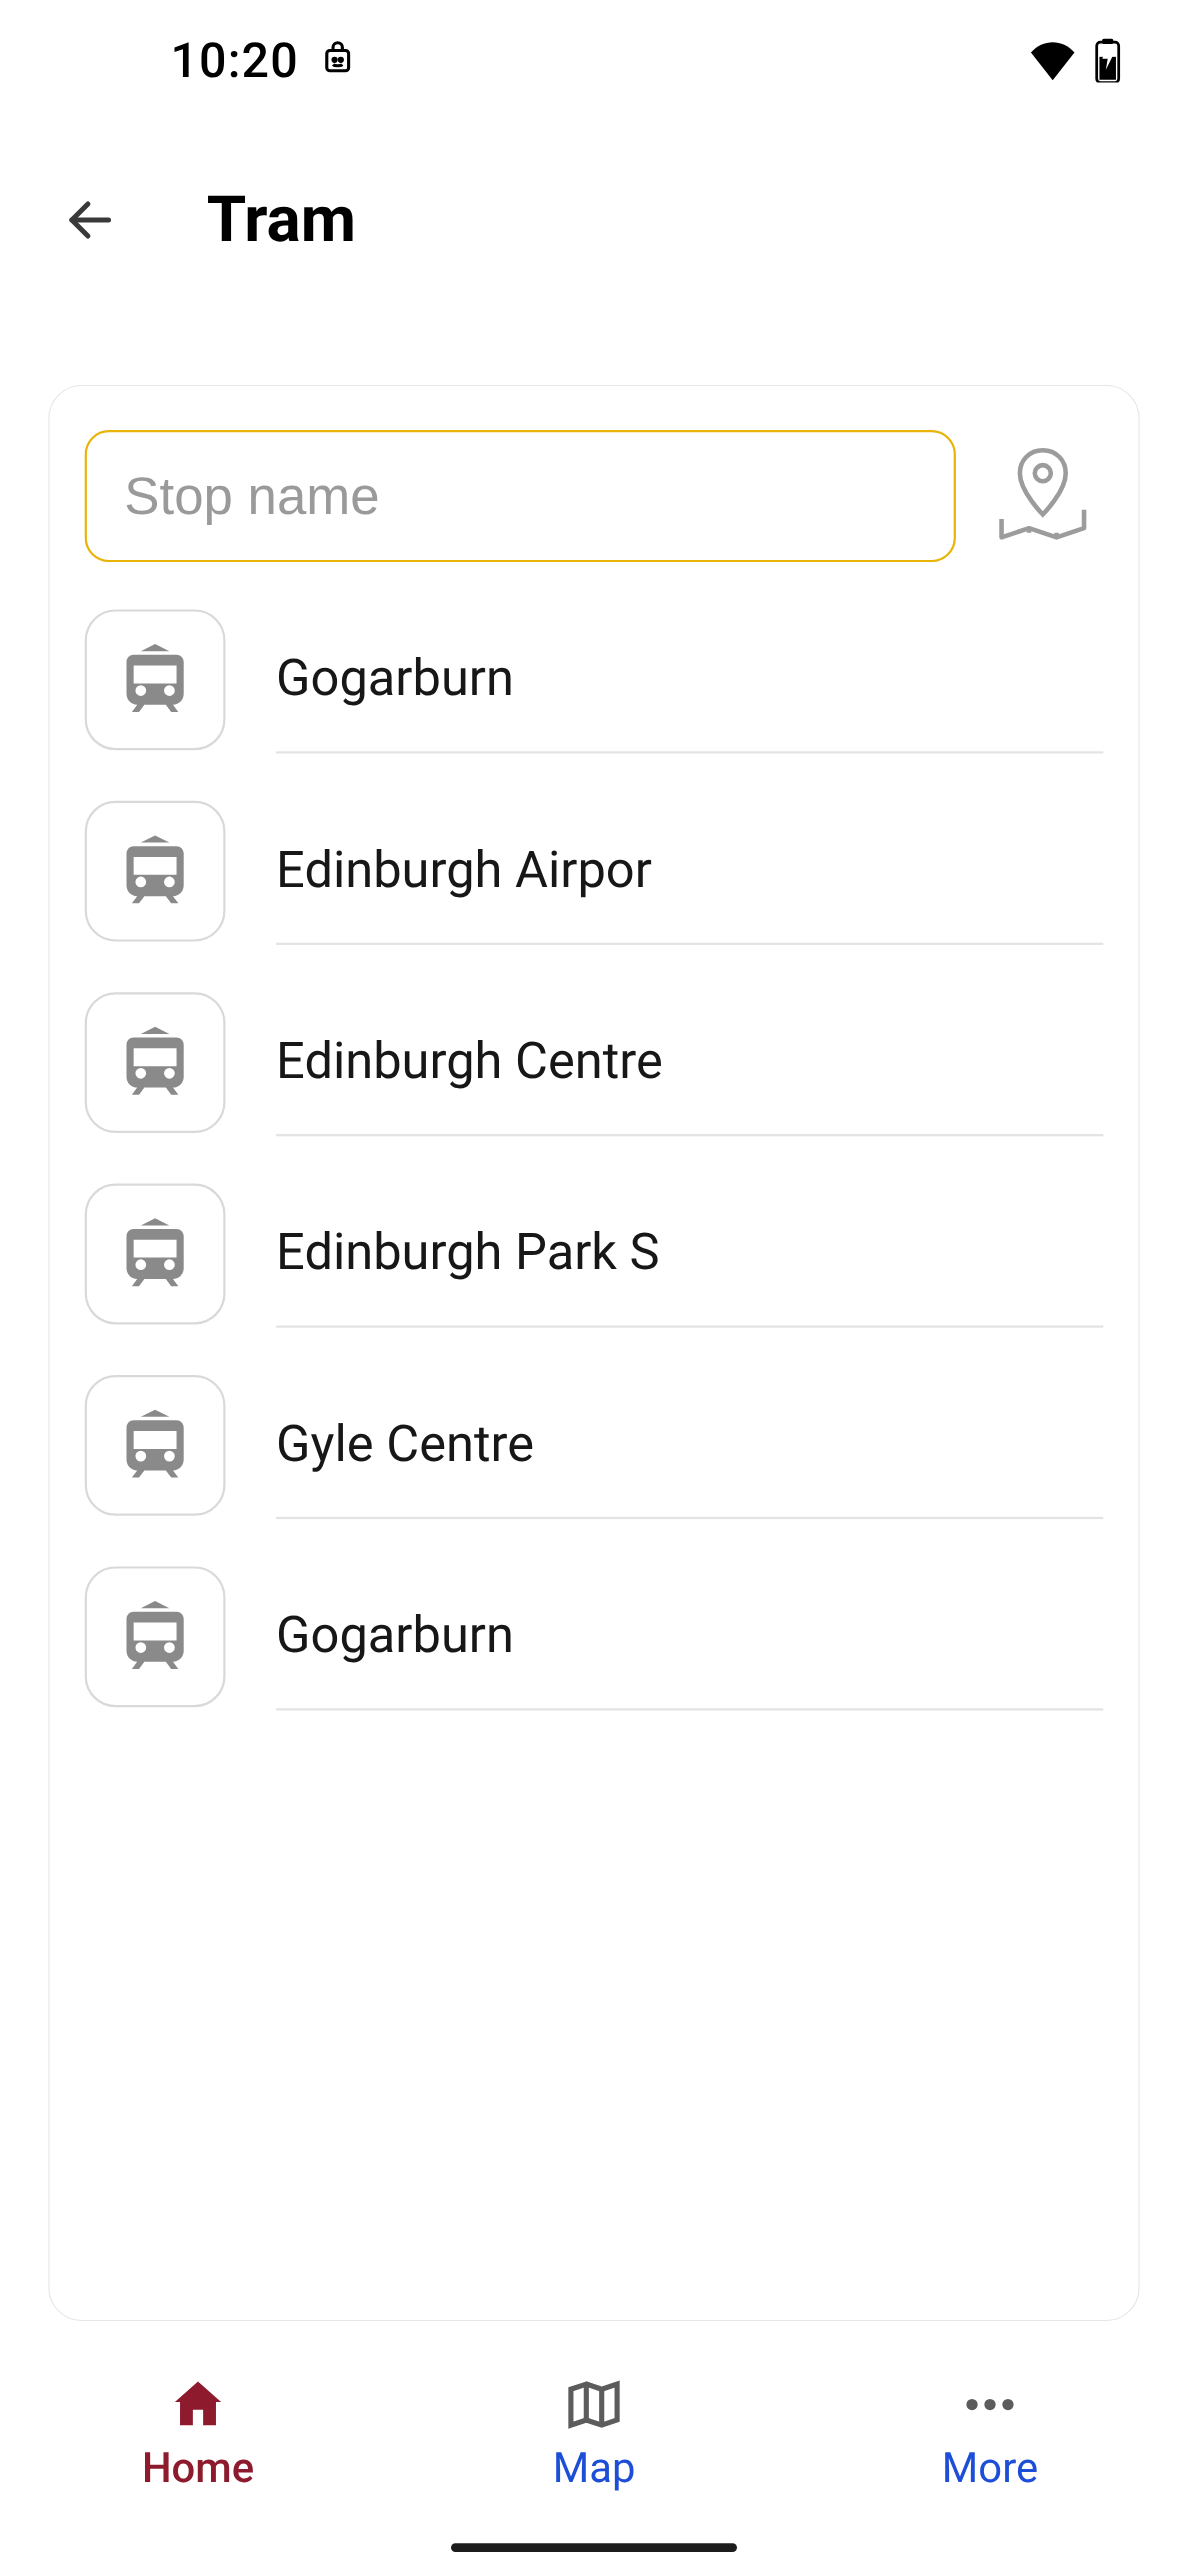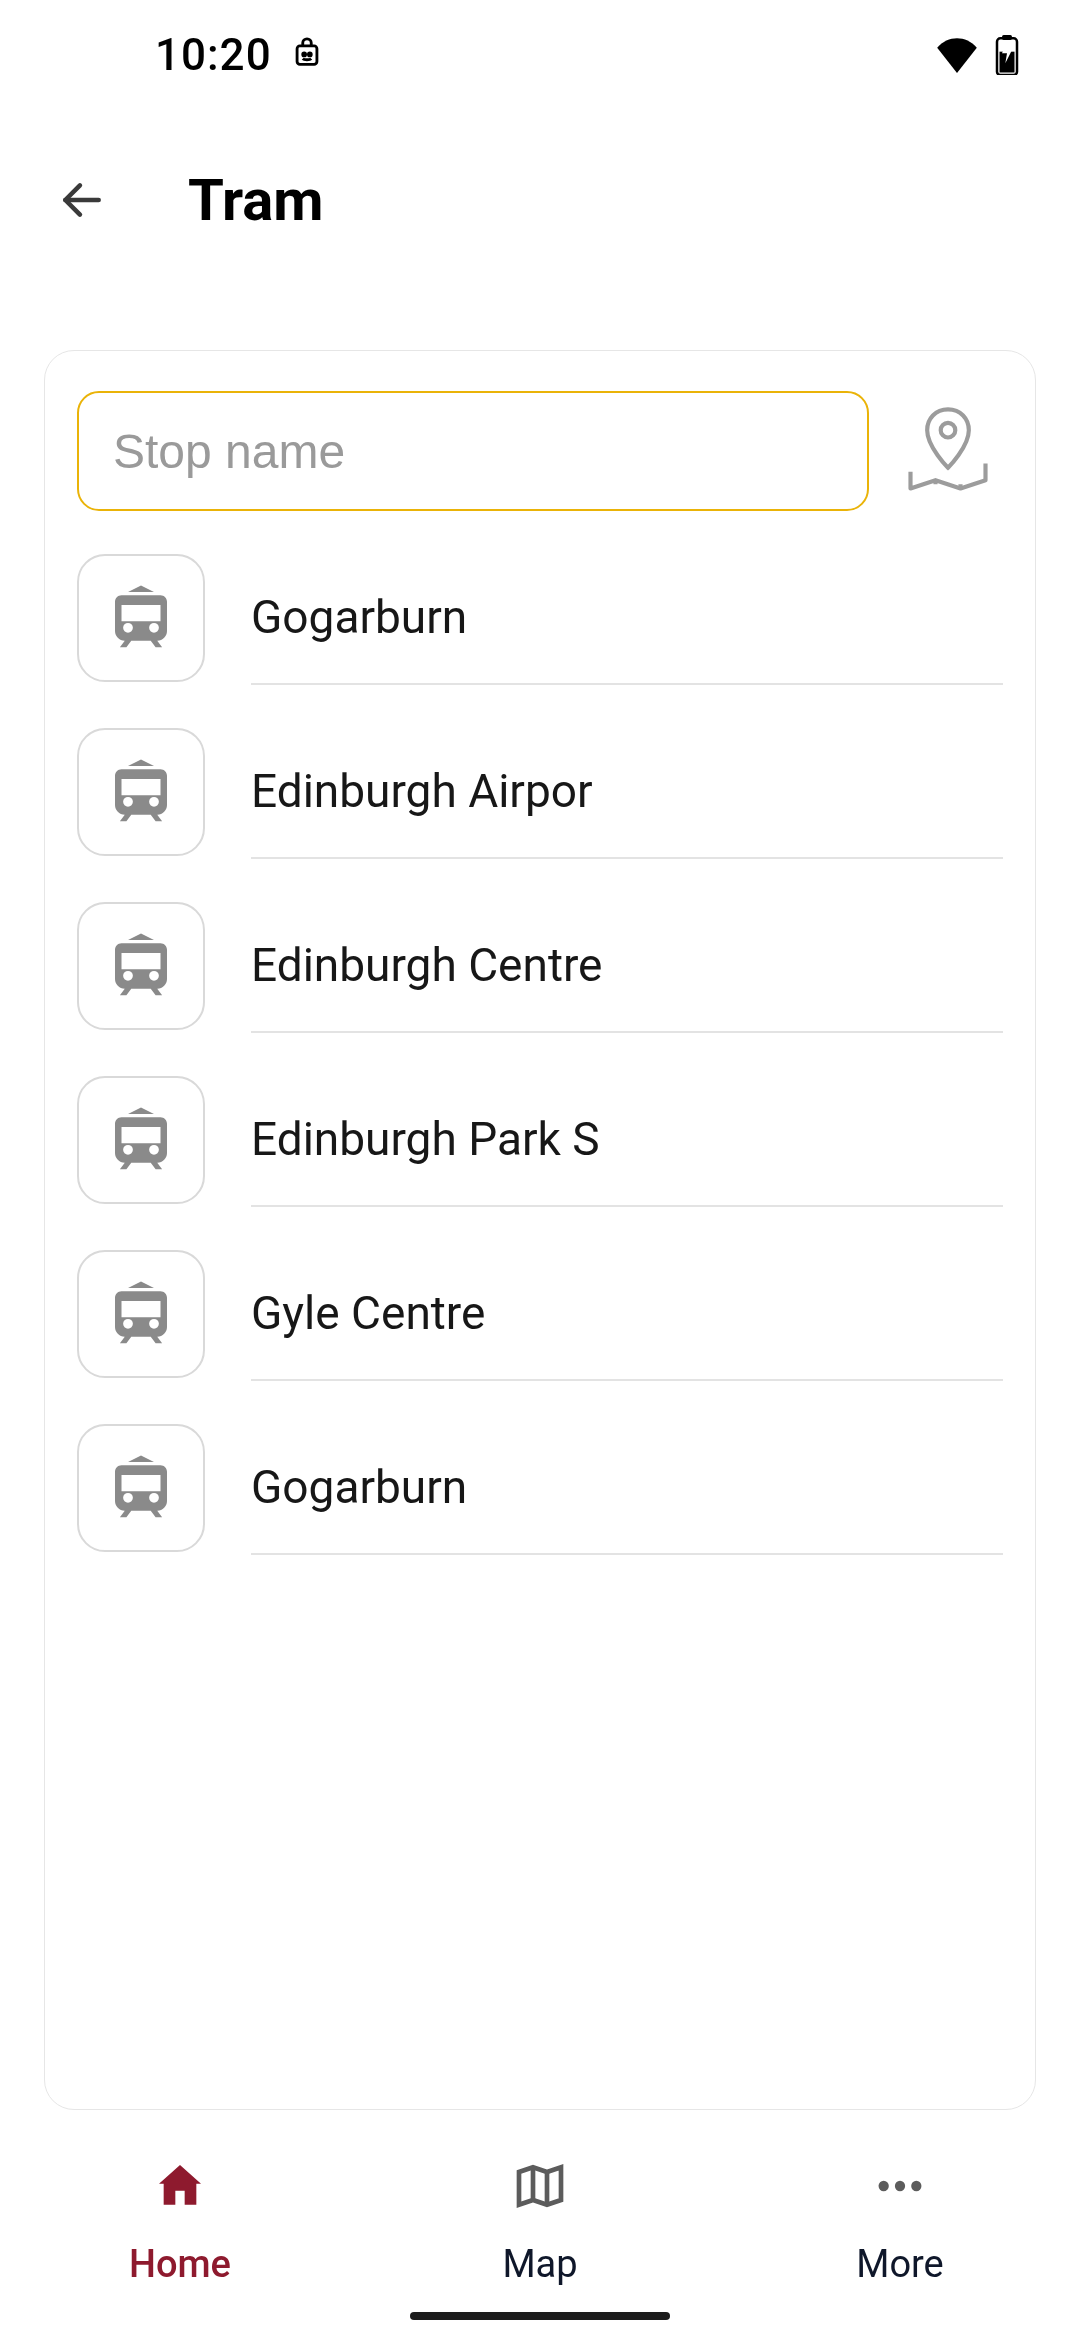--- a/index.html
+++ b/index.html
@@ -29,22 +29,22 @@
   .stop-list { }
   .stop-item { display:flex; align-items:center; padding:20px 32px; height:174px; }
   .stop-icon-wrap { width:128px; height:128px; border:2px solid #d9d9d9; border-radius:28px; display:flex; align-items:center; justify-content:center; flex:0 0 128px; }
   .stop-right { flex:1; margin-left:46px; height:100%; display:flex; align-items:center; border-bottom:2px solid #e3e3e3; }
   .stop-item:first-child .stop-right { border-top:none; }
   .stop-item:last-child .stop-right { border-bottom:2px solid #e3e3e3; }
   .stop-name { font-size:46px; font-weight:400; color:#171717; }
 
   
   .bottom-nav { position:absolute; bottom:0; left:0; right:0; height:210px; background:#fff; display:flex; }
-  .nav-item { flex:1; display:flex; flex-direction:column; align-items:center; justify-content:flex-start; padding-top:28px; gap:24px; }
-  .nav-label { font-size:38px; color:#0f172a; }
+  .nav-item { flex:1; display:flex; flex-direction:column; align-items:center; justify-content:flex-start; padding-top:28px; gap:4px; }
+  .nav-label { font-size:38px; color:#1d4ed8; }
   .nav-item.active .nav-label { color:#8e1a2e; font-weight:500; }
 
   .gesture-bar { position:absolute; bottom:20px; left:50%; transform:translateX(-50%); width:260px; height:8px; background:#1c1c1c; border-radius:4px; }
 
 </style>
 </head>
 <body>
 
 <div class="status-bar">
   <div class="status-left">

